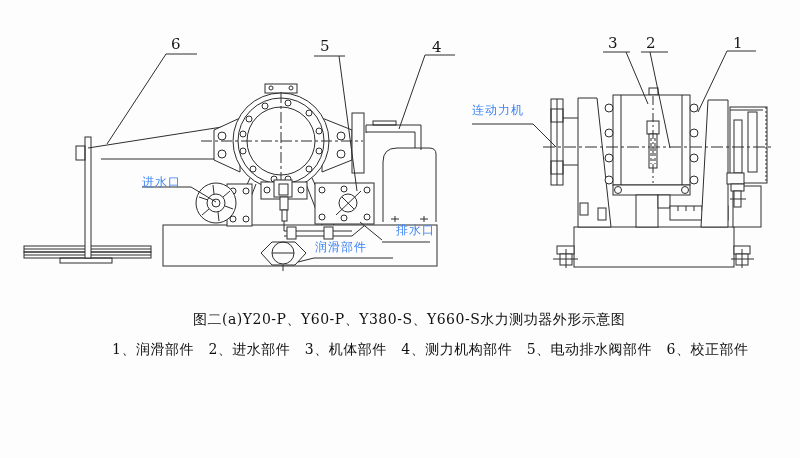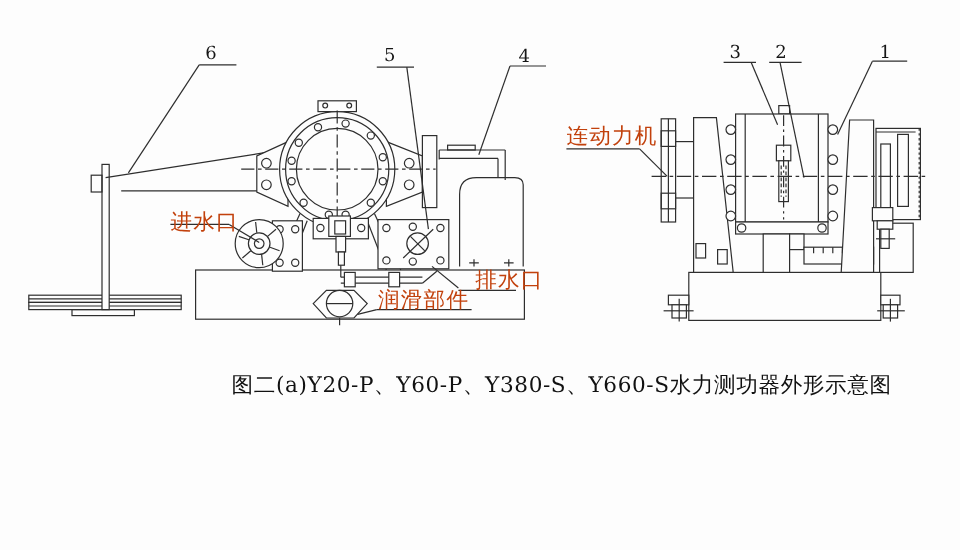--- a/index.html
+++ b/index.html
@@ -5,29 +5,29 @@
   html,body{margin:0;padding:0;}
   body{
     width:800px;height:458px;
     background:#fdfdfd;
     font-family:"DejaVu Serif","Liberation Serif",serif;
     position:relative;overflow:hidden;
   }
   #canvas{position:absolute;left:0;top:0;width:800px;height:458px;}
   svg{position:absolute;left:0;top:0;}
   .lbl{
-    position:absolute;color:#c2410c;font-size:18px;line-height:1.1;
+    position:absolute;color:#3b82f6;font-size:12px;line-height:1.1;
     white-space:nowrap;letter-spacing:1px;font-family:Liberation Serif, serif;
   }
   .num{
     position:absolute;color:#161616;font-size:15px;line-height:1;
     white-space:nowrap;
   }
   .cap{
-    position:absolute;color:#111;font-size:18px;line-height:1.2;
+    position:absolute;color:#111;font-size:14px;line-height:1.2;
     white-space:nowrap;letter-spacing:0.5px;
   }
 </style>
 </head>
 <body>
 
 <div id="canvas">
 
 <svg width="800" height="458" viewBox="0 0 800 458" stroke="#2e2e2e" stroke-width="1" fill="none" stroke-linecap="butt">
 
@@ -282,14 +282,15 @@
   <div class="num" style="left:608px;top:36px">3</div>
   <div class="num" style="left:646px;top:36px">2</div>
   <div class="num" style="left:733px;top:36px">1</div>
 
   <div class="lbl" style="left:142px;top:176px">进水口</div>
   <div class="lbl" style="left:396px;top:224px">排水口</div>
   <div class="lbl" style="left:315px;top:241px">润滑部件</div>
   <div class="lbl" style="left:472px;top:104px">连动力机</div>
 
   <div class="cap" style="left:193px;top:311px">图二(a)Y20-P、Y60-P、Y380-S、Y660-S水力测功器外形示意图</div>
+  <div class="cap" style="left:112px;top:341px">1、润滑部件　2、进水部件　3、机体部件　4、测力机构部件　5、电动排水阀部件　6、校正部件</div>
 
 </div>
 
 </body></html>

